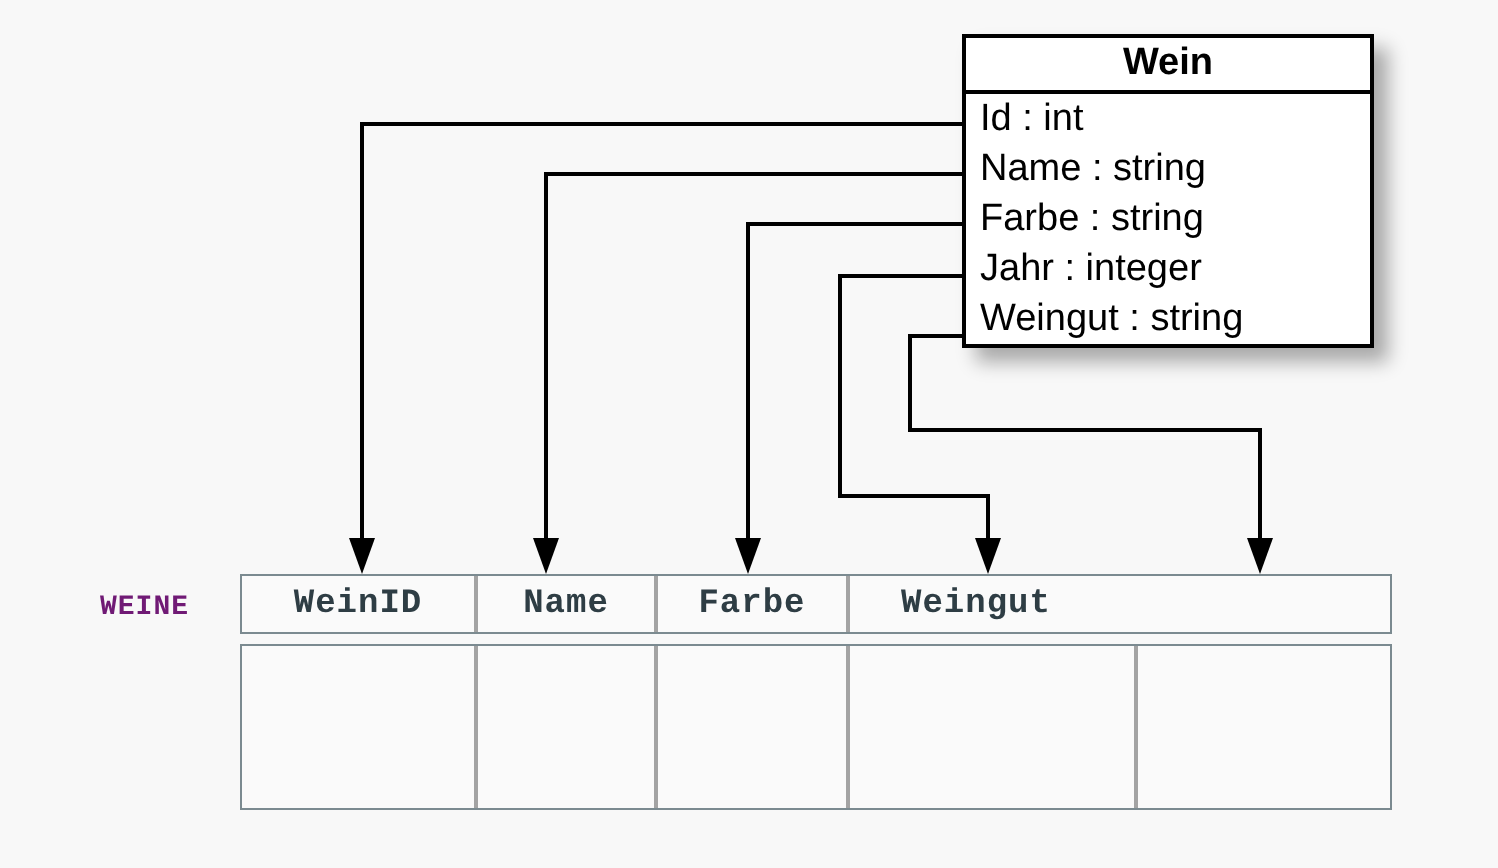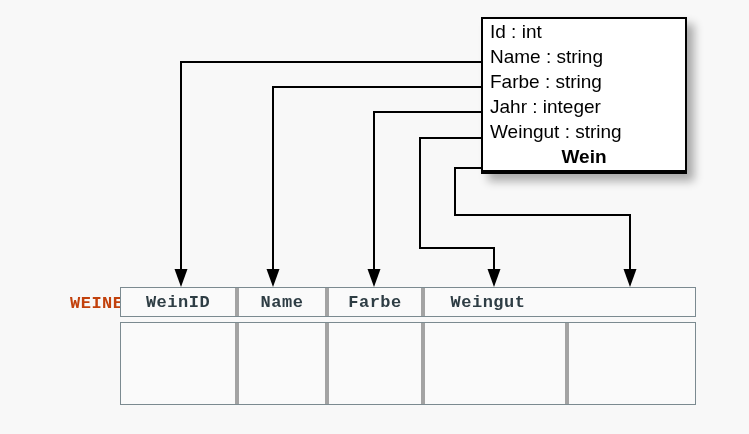--- a/index.html
+++ b/index.html
@@ -73,26 +73,25 @@
     font-family: "Liberation Sans", sans-serif;
   }
 
   
   #table-label {
     position: absolute;
     left: 50px;
     top: 294px;
     font-family: "Liberation Mono", monospace;
     font-weight: bold;
-    font-size: 17px;
+    font-size: 14px;
     line-height: 20px;
     letter-spacing: 0.5px;
-    color: #c2410c;
+    color: #701a75;
     white-space: nowrap;
-    margin-left: 20px;
   }
   #table-wrap {
     position: absolute;
     left: 120px;
     top: 287px;
   }
   .tbl-row {
     display: flex;
     border: 1px solid #7b8a90;
     background: #fafafa;
@@ -100,21 +99,21 @@
   }
   #tbl-header {
     height: 30px;
   }
   #tbl-body {
     height: 83px;
     margin-top: 5px;
   }
   .tbl-cell {
     box-sizing: border-box;
-    border-right: 4px solid #a3a3a3;
+    border-right: 2px solid #a3a3a3;
     display: flex;
     align-items: center;
     justify-content: center;
     font-family: "Liberation Mono", monospace;
     font-weight: bold;
     font-size: 17px;
     letter-spacing: 0.5px;
     color: #2e3d44;
     white-space: nowrap;
   }
@@ -144,28 +143,28 @@
     <g id="conn-heads">
         <polygon points="174.5,269 187.5,269 181,287" class="conn-head"></polygon>
         <polygon points="266.5,269 279.5,269 273,287" class="conn-head"></polygon>
         <polygon points="367.5,269 380.5,269 374,287" class="conn-head"></polygon>
         <polygon points="487.5,269 500.5,269 494,287" class="conn-head"></polygon>
         <polygon points="623.5,269 636.5,269 630,287" class="conn-head"></polygon>
       </g>
   </svg>
 
   <div id="uml-class">
+    <div id="uml-title">Wein</div>
     <div id="uml-attrs">
       <div class="uml-attr">Id : int</div>
       <div class="uml-attr">Name : string</div>
       <div class="uml-attr">Farbe : string</div>
       <div class="uml-attr">Jahr : integer</div>
       <div class="uml-attr">Weingut : string</div>
     </div>
-    <div id="uml-title">Wein</div>
   </div>
 
   <div id="table-label">WEINE</div>
 
   <div id="table-wrap">
     <div class="tbl-row" id="tbl-header">
       <div class="tbl-cell c0">WeinID</div>
       <div class="tbl-cell c1">Name</div>
       <div class="tbl-cell c2">Farbe</div>
       <div class="tbl-cell c4">Weingut</div>

